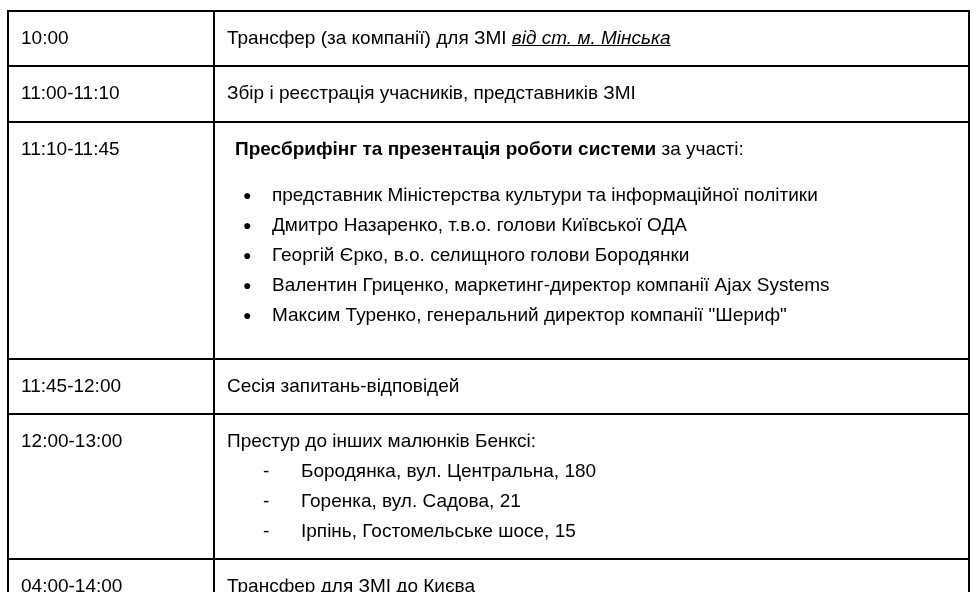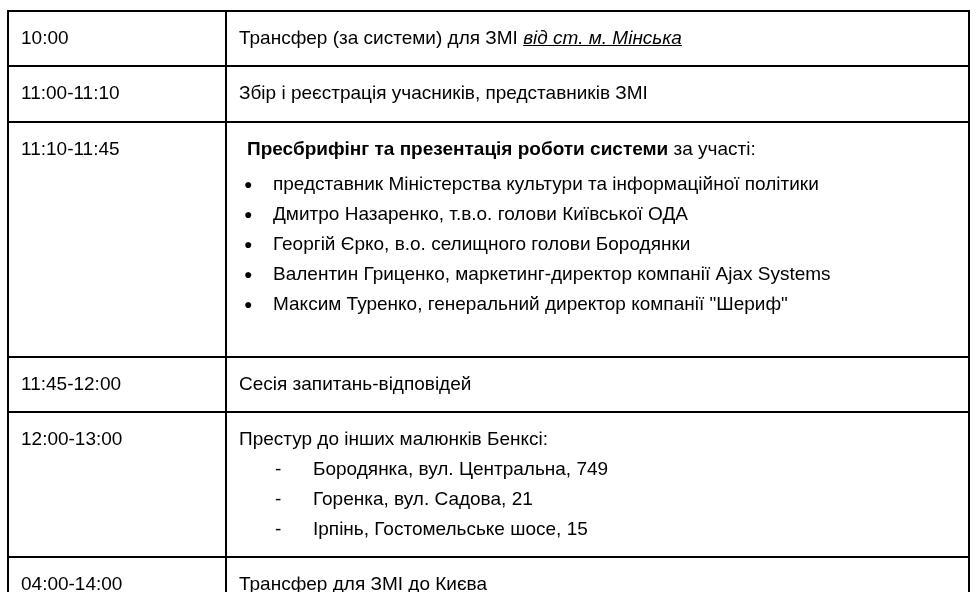--- a/index.html
+++ b/index.html
@@ -1,39 +1,39 @@
 <!DOCTYPE html>
 <html><head>
 <meta charset="utf-8">
 <style>
   html, body { margin:0; padding:0; background:#ffffff; }
   body { width:976px; height:592px; position:relative; overflow:hidden;
          font-family:"Liberation Sans", sans-serif; color:#000; }
   table.schedule { position:absolute; left:7px; top:10px; border-collapse:collapse;
          width:963px; table-layout:fixed; }
   table.schedule td { border:2px solid #000; vertical-align:top; font-size:19px;
-         line-height:30px; padding:11px 24px 12px 12px; }
+         line-height:30px; padding:11px 12px 12px 12px; }
   td.time { width:180px; }
   .u { text-decoration:underline;font-style:italic; }
   .b { font-weight:bold;margin-left:8px; }
-  ul.bullets { list-style:none; margin:5px; padding:0; }
+  ul.bullets { list-style:none; margin:16px; padding:0; }
   ul.bullets li { position:relative; padding-left:29px; }
   ul.bullets li::before { content:"●"; position:absolute; left:0; top:0; font-size:14px; }
   ul.dashes { list-style:none; margin:0; padding:0; }
   ul.dashes li { position:relative; padding-left:74px; }
   ul.dashes li::before { content:"-"; position:absolute; left:36px; top:0; }
 </style>
 </head>
 <body>
 
 <table class="schedule">
   <tbody>
       <tr style="height:54px">
     <td class="time">10:00</td>
-    <td><span>Трансфер (за системи) для ЗМІ </span><span class="u">від ст. м. Мінська</span></td>
+    <td><span>Трансфер (за компанії) для ЗМІ </span><span class="u">від ст. м. Мінська</span></td>
   </tr>
   <tr style="height:56px">
     <td class="time">11:00-11:10</td>
     <td>Збір і реєстрація учасників, представників ЗМІ</td>
   </tr>
   <tr style="height:235px">
     <td class="time">11:10-11:45</td>
     <td>
       <div><span class="b">Пресбрифінг та презентація роботи системи</span><span> за участі:</span></div>
       <ul class="bullets">
@@ -47,21 +47,21 @@
   </tr>
   <tr style="height:55px">
     <td class="time">11:45-12:00</td>
     <td>Сесія запитань-відповідей</td>
   </tr>
   <tr style="height:111px">
     <td class="time">12:00-13:00</td>
     <td>
       <div>Престур до інших малюнків Бенксі:</div>
       <ul class="dashes">
-        <li>Бородянка, вул. Центральна, 749</li>
+        <li>Бородянка, вул. Центральна, 180</li>
         <li>Горенка, вул. Садова, 21</li>
         <li>Ірпінь, Гостомельське шосе, 15</li>
       </ul>
     </td>
   </tr>
   <tr style="height:56px">
     <td class="time">04:00-14:00</td>
     <td>Трансфер для ЗМІ до Києва</td>
   </tr>
 </tbody>

